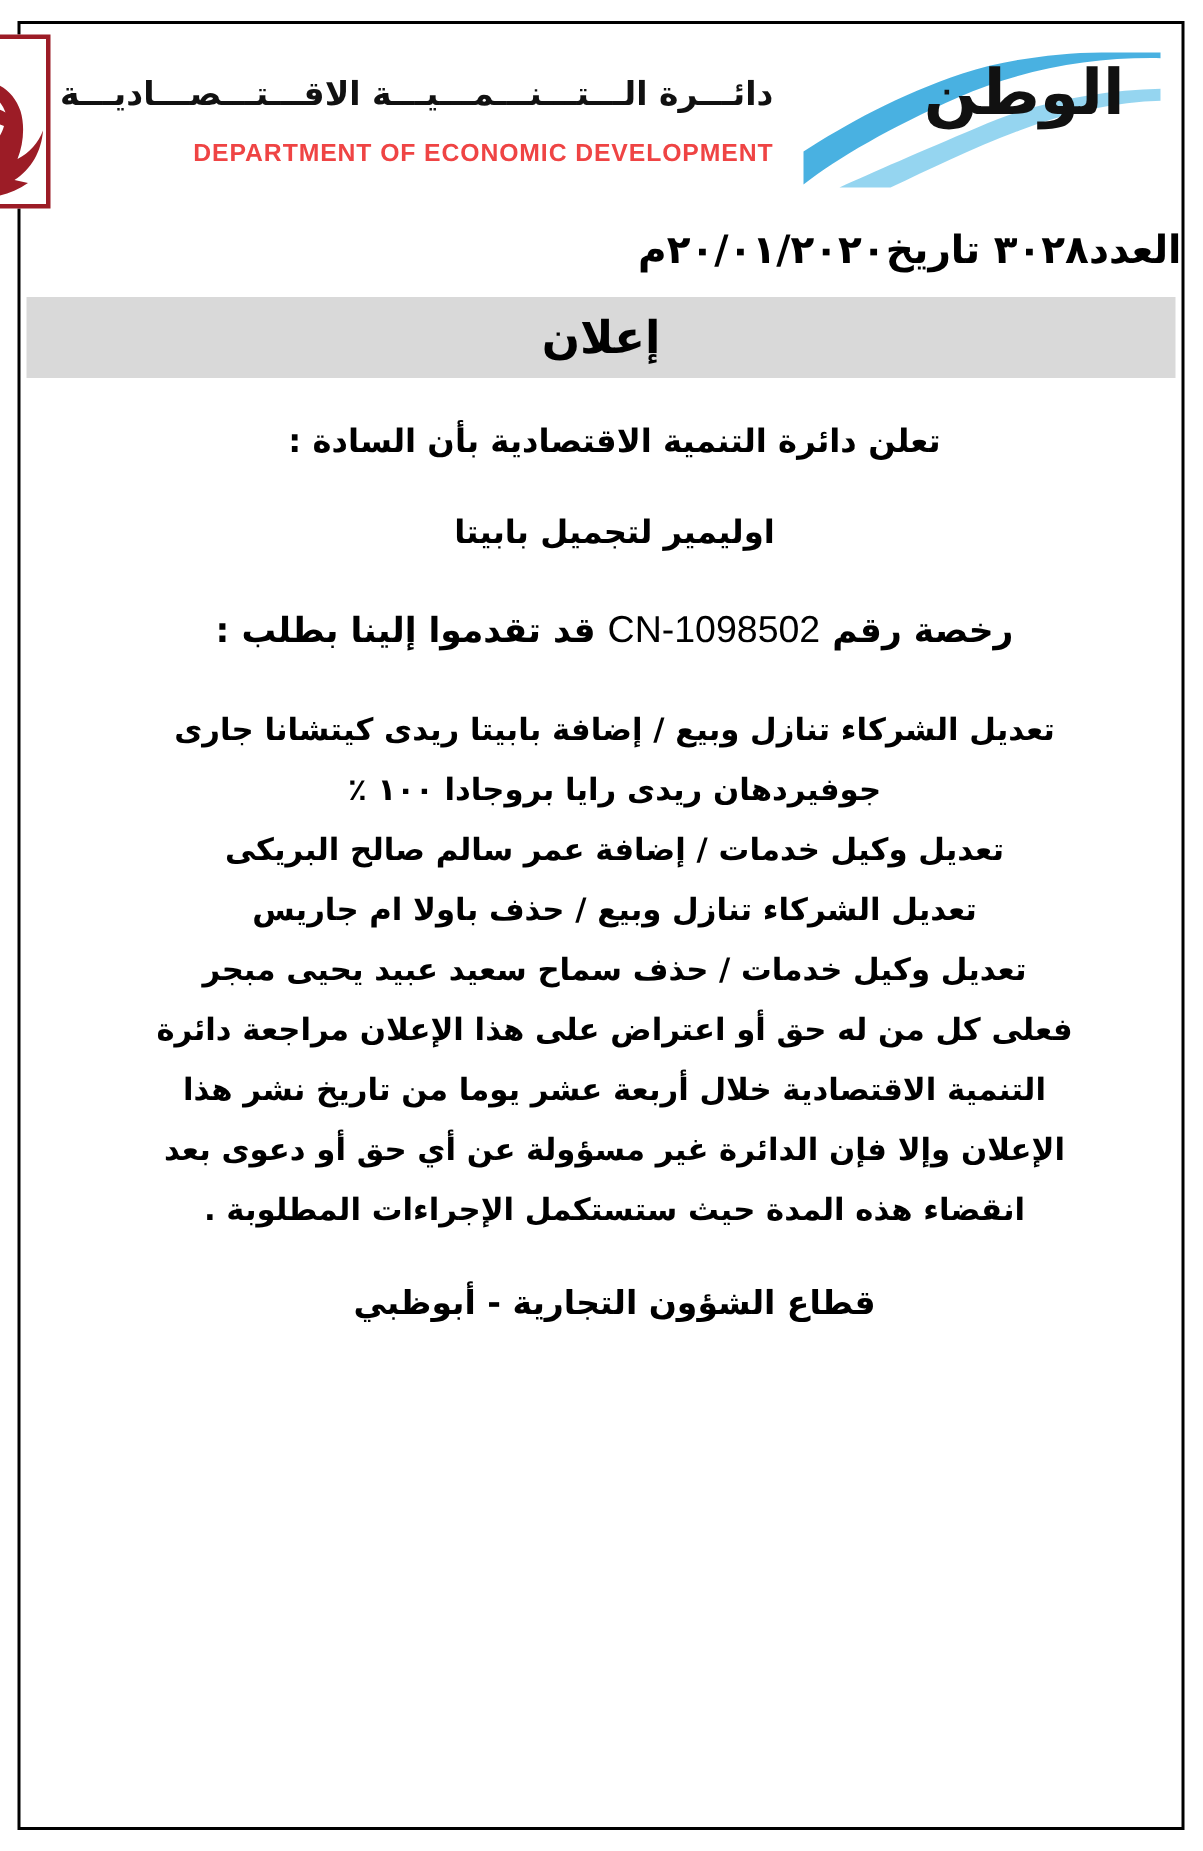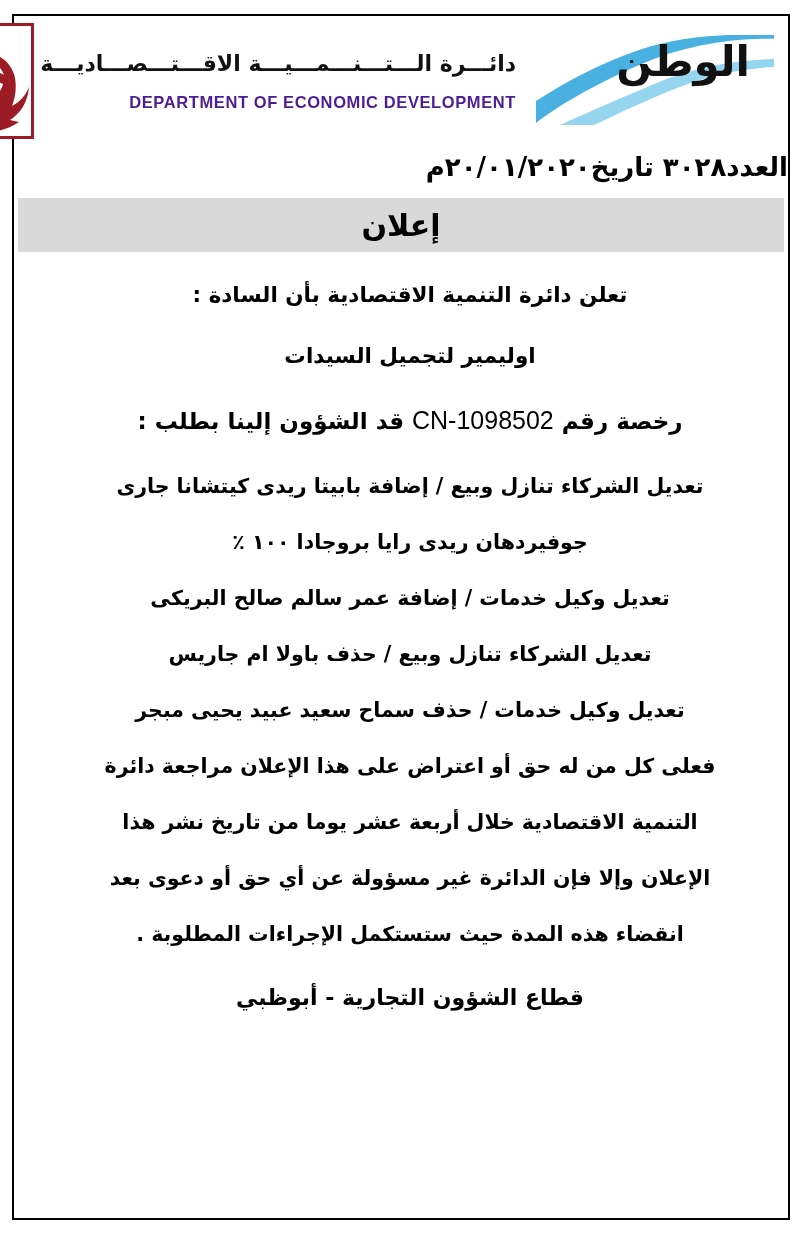--- a/index.html
+++ b/index.html
@@ -79,21 +79,21 @@
     letter-spacing: 1px;
     color: #111111;
     white-space: nowrap;
   }
   .dept .en {
     margin-top: 17px;
     font-family: "Liberation Sans", sans-serif;
     font-size: 16.5px;
     font-weight: bold;
     letter-spacing: 0.6px;
-    color: #4c1d95;
+    color: #ef4444;
     direction: ltr;
     white-space: nowrap;
   }
   .crest {
     flex: 0 0 auto;
     width: 92px;
     height: 116px;
     border: 3px solid #9c1c26;
     box-sizing: border-box;
     position: relative;
@@ -144,21 +144,21 @@
     font-family: "Liberation Sans", sans-serif;
     font-weight: normal;
     font-size: 25px;
   }
   .block {
     font-family: "DejaVu Sans", sans-serif;
     font-size: 20.5px;
     font-weight: bold;
     line-height: 1.95;
     text-align: center;
-    margin: 16px 0 0 0;
+    margin: 0 0 0 0;
   }
   .footer-sig {
     margin-top: 30px;
     text-align: center;
     font-family: "DejaVu Sans", sans-serif;
     font-size: 22px;
     font-weight: bold;
   }
 </style>
 </head>
@@ -203,26 +203,26 @@
     <div class="issue">العدد٣٠٢٨ تاريخ٢٠/٠١/٢٠٢٠م</div>
 
     <div class="titlebar">
       <span>إعلان</span>
     </div>
 
     <div class="content">
 
       <p class="para">تعلن دائرة التنمية الاقتصادية بأن السادة :</p>
 
-      <p class="para">اوليمير لتجميل السيدات</p>
+      <p class="para">اوليمير لتجميل بابيتا</p>
 
       <p class="para lic">
         <span>رخصة رقم</span>
         <span class="lic-num">CN-1098502</span>
-        <span>قد الشؤون إلينا بطلب :</span>
+        <span>قد تقدموا إلينا بطلب :</span>
       </p>
 
       <p class="block">تعديل الشركاء تنازل وبيع / إضافة بابيتا ريدى كيتشانا جارى</p>
       <p class="block">جوفيردهان ريدى رايا بروجادا  ١٠٠ ٪</p>
       <p class="block">تعديل وكيل خدمات / إضافة عمر سالم صالح البريكى</p>
       <p class="block">تعديل الشركاء تنازل وبيع / حذف باولا ام جاريس</p>
       <p class="block">تعديل وكيل خدمات / حذف سماح سعيد عبيد يحيى مبجر</p>
 
       <p class="block">فعلى كل من له حق أو اعتراض على هذا الإعلان مراجعة دائرة</p>
       <p class="block">التنمية الاقتصادية خلال أربعة عشر يوما من تاريخ  نشر هذا</p>

